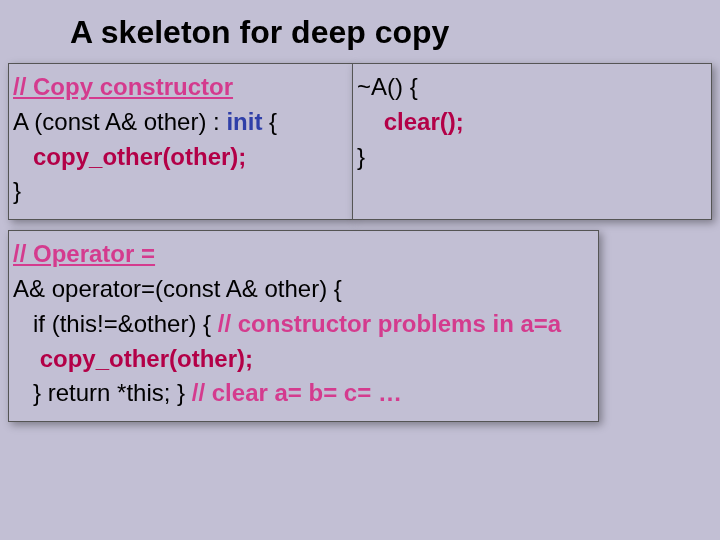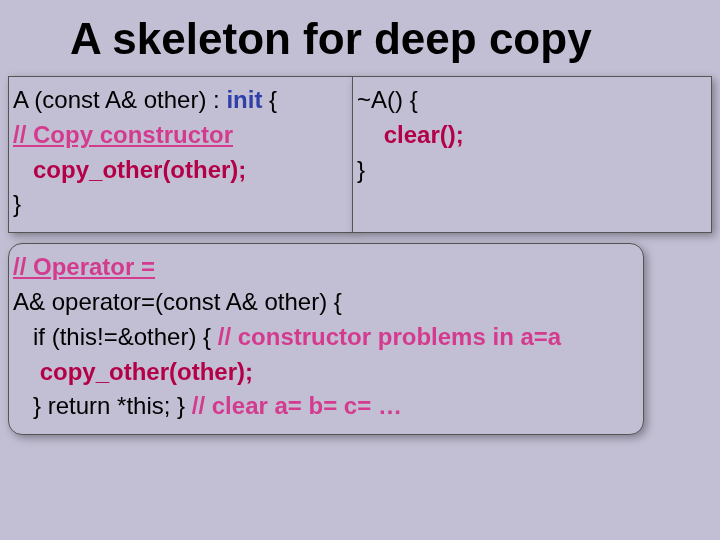--- a/index.html
+++ b/index.html
@@ -9,21 +9,21 @@
     background: #c2bfd4;
     font-family: Arial, Helvetica, sans-serif;
     overflow: hidden;
   }
   .slide {
     width: 100%;
     height: 100%;
     padding: 14px 8px 8px 8px;
   }
   .title {
-    font-size: 44px;
+    font-size: 32px;
     font-weight: bold;
     color: #000;
     text-align: left;
     padding-left: 62px;
     margin-bottom: 12px;
   }
   .row-top {
     display: flex;
     gap: 0;
     margin-bottom: 10px;
@@ -38,40 +38,39 @@
     padding: 6px 10px 10px 4px;
   }
   .box-left {
     width: 345px;
   }
   .box-right {
     flex: 1;
     margin-left: -1px;
   }
   .box-bottom {
-    width: 636px;
-    border-radius: 14px;
+    width: 591px;
   }
   .line { white-space: pre; }
   .underline { text-decoration: underline; }
   .c-comment { color: #d43b8e; font-weight: bold; }
   .c-call { color: #b30047; font-weight: bold; margin-top: 31px; }
   .c-init { color: #2f3fa8; font-weight: bold; }
 </style>
 </head>
 <body>
 
 <div class="slide">
   <div class="title">A skeleton for deep copy</div>
 
   <div class="row-top">
 
     <div class="codebox box-left">
+      <div class="line"><span class="c-comment underline">// Copy constructor</span></div>
       <div class="line"><span>A (const A&amp; other) : </span><span class="c-init">init</span><span> {</span></div>
-      <div class="line"><span class="c-comment underline">// Copy constructor</span></div>
       <div class="line">   <span class="c-call">copy_other(other);</span></div>
       <div class="line"><span>}</span></div>
     </div>
 
     <div class="codebox box-right">
       <div class="line"><span>~A() {</span></div>
       <div class="line">    <span class="c-call">clear();</span></div>
       <div class="line"><span>}</span></div>
     </div>
 

